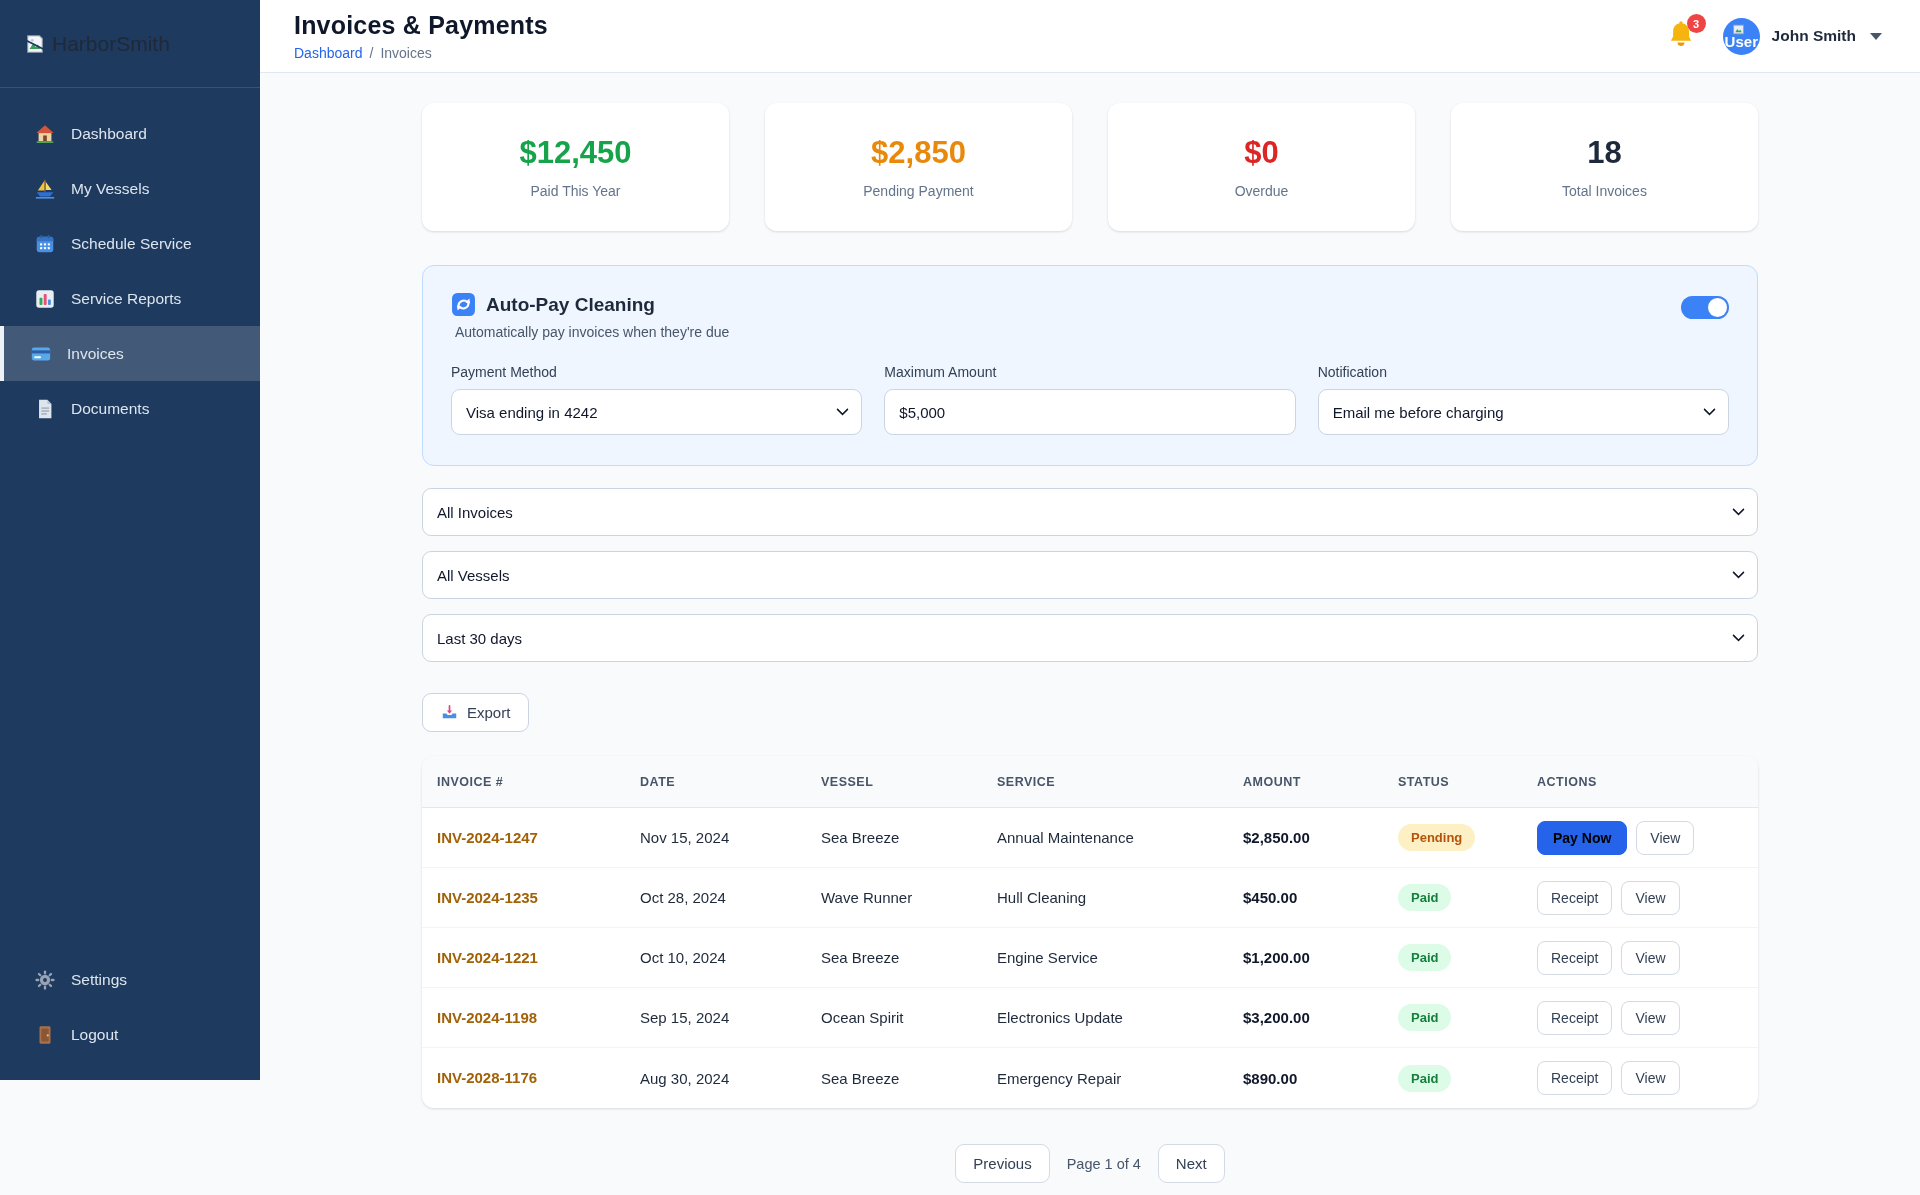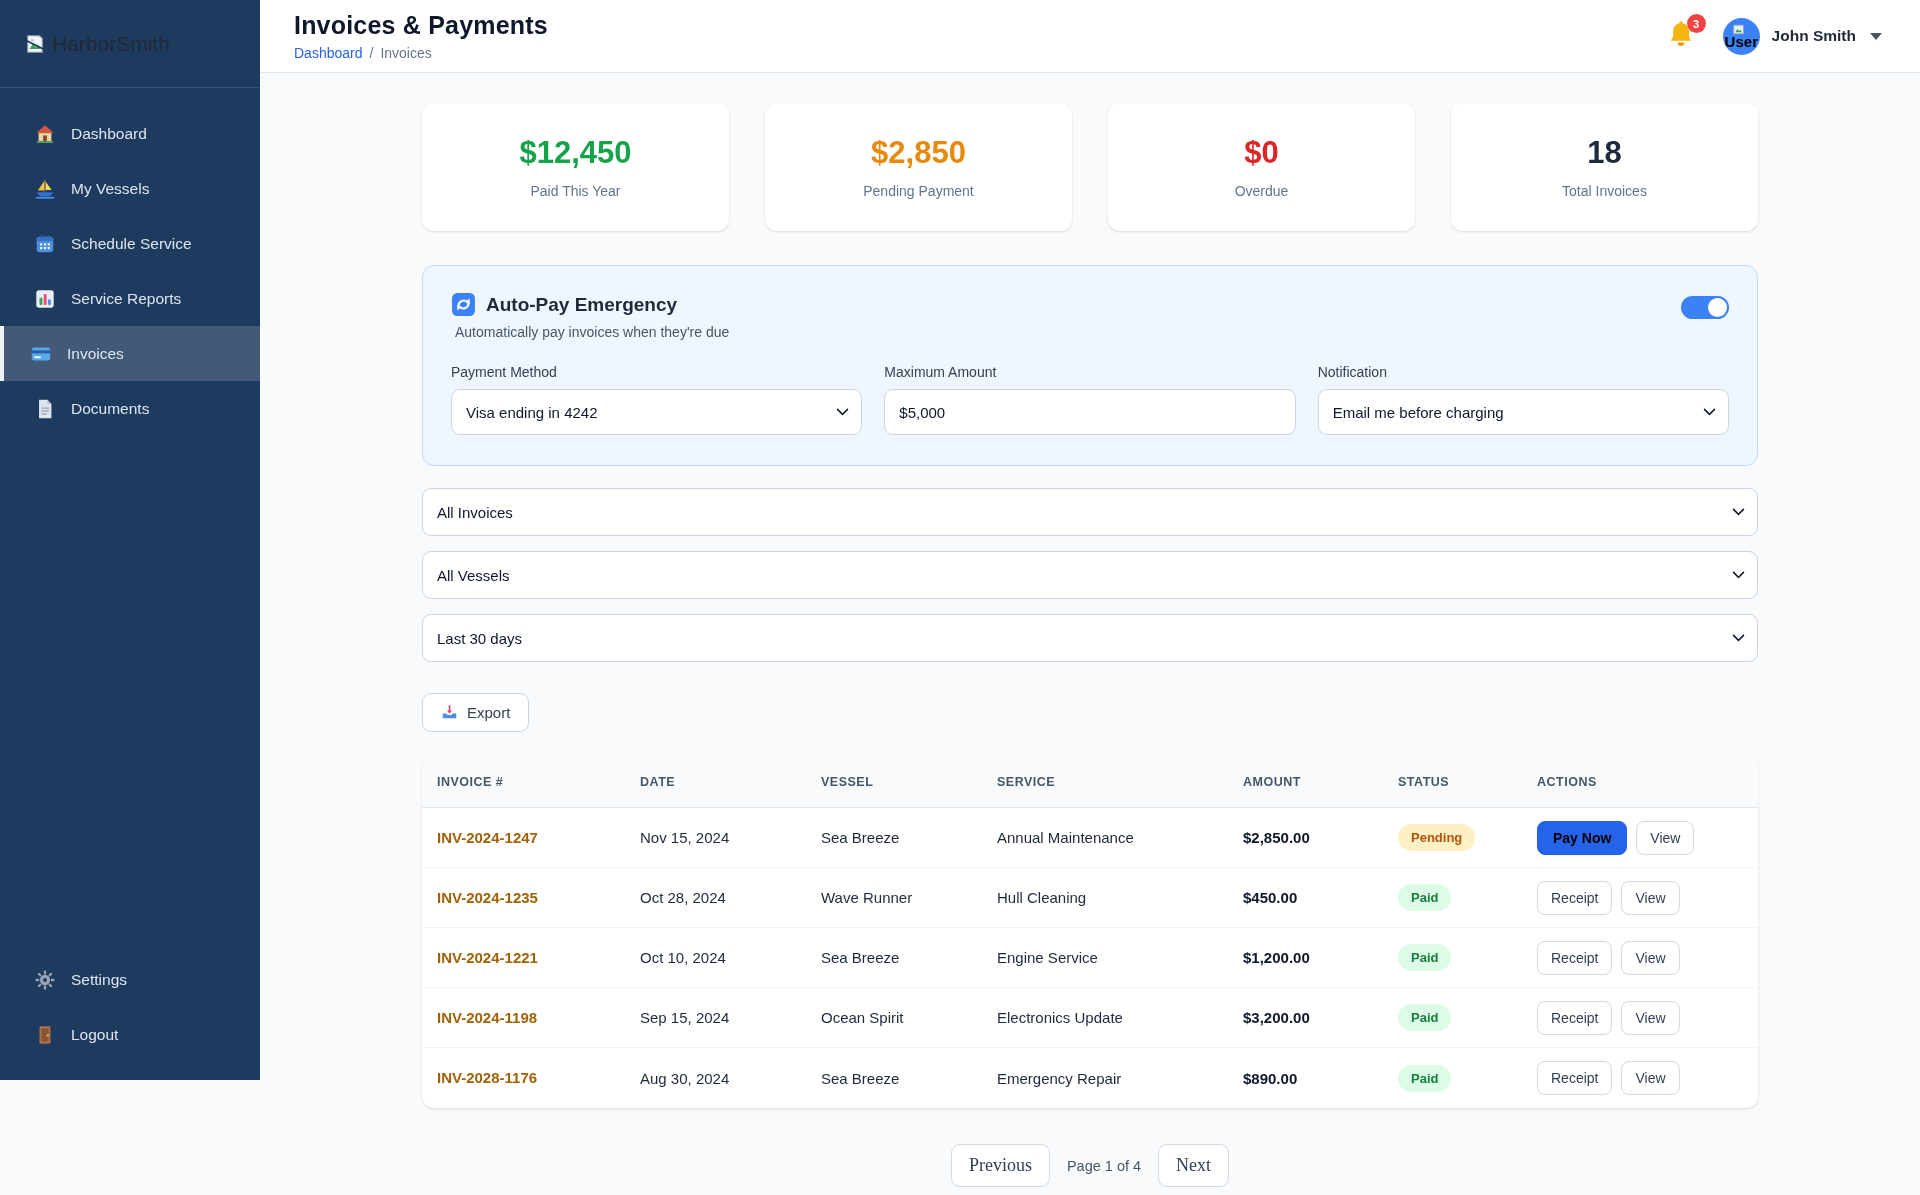--- a/index.html
+++ b/index.html
@@ -61,21 +61,21 @@
     display: flex; align-items: center; justify-content: center;
   }
   .user-chip { display: flex; align-items: center; gap: 12px; cursor: pointer; }
   .avatar {
     width: 37px; height: 37px; border-radius: 50%;
     background: #3b82f6; overflow: hidden; position: relative; flex: 0 0 37px;
   }
   .avatar .broken-mini { position: absolute; left: 9px; top: 4px; width: 13px; height: 12px; }
   .avatar .avatar-alt {
     position: absolute; left: 2px; top: 15px;
-    color: #000000; font-size: 15px; font-weight: 700; white-space: nowrap;
+    color: #ffffff; font-size: 15px; font-weight: 700; white-space: nowrap;
   }
   .user-name { font-size: 15.5px; font-weight: 700; color: #1e293b; }
   .caret-down {
     width: 0; height: 0; margin-left: 2px;
     border-left: 6px solid transparent; border-right: 6px solid transparent;
     border-top: 7px solid #475569;
   }
 
   
   .main { margin-left: 260px; padding-top: 30px; }
@@ -170,22 +170,22 @@
     border-radius: 8px; font-size: 14px; cursor: pointer; padding: 8px 13px;
     font-family: "Liberation Sans", "DejaVu Sans", sans-serif;
   }
   .btn-primary { background: #2563eb; border: 1px solid #2563eb; color: #000000; font-weight: 600; padding: 8px 15px; }
   .btn-outline { background: #fff; border: 1px solid #d3dae3; color: #334155; }
 
   
   .pagination { display: flex; align-items: center; justify-content: center; gap: 17px; padding: 36px 0 40px; }
   .page-btn {
     background: #fff; border: 1px solid #d3dae3; border-radius: 9px;
-    padding: 10px 17px; font-size: 18px; color: #334155; cursor: pointer;
-    font-family: Liberation Serif, serif;
+    padding: 10px 17px; font-size: 15px; color: #334155; cursor: pointer;
+    font-family: Liberation Sans, sans-serif;
   }
   .page-status { font-size: 14.5px; color: #475569; }
 </style>
 </head>
 <body>
 
 <aside class="sidebar">
   <div class="logo-area">
     <span class="nav-icon" style="width:22px;height:22px;">
       <svg viewBox="0 0 24 24">
@@ -371,21 +371,21 @@
           <div class="autopay-title-row">
             <span class="autopay-icon">
               <svg viewBox="0 0 24 24">
                   <rect x="1" y="1" width="22" height="22" rx="5" fill="#3b82f6"></rect>
                   <path d="M7.2 13.2a5 5 0 0 1 8.6-3.4" fill="none" stroke="#ffffff" stroke-width="2" stroke-linecap="round"></path>
                   <polygon points="17.6,6.2 18.4,11 13.8,9.8" fill="#ffffff"></polygon>
                   <path d="M16.8 10.8a5 5 0 0 1-8.6 3.4" fill="none" stroke="#ffffff" stroke-width="2" stroke-linecap="round"></path>
                   <polygon points="6.4,17.8 5.6,13 10.2,14.2" fill="#ffffff"></polygon>
                 </svg>
             </span>
-            <span class="autopay-title">Auto-Pay Emergency</span>
+            <span class="autopay-title">Auto-Pay Cleaning</span>
           </div>
           <div class="autopay-sub">Automatically pay invoices when they're due</div>
         </div>
         <div class="toggle">
           <span class="toggle-knob"></span>
         </div>
       </div>
       <div class="autopay-grid">
         <div>
           <div class="field-label">Payment Method</div>

